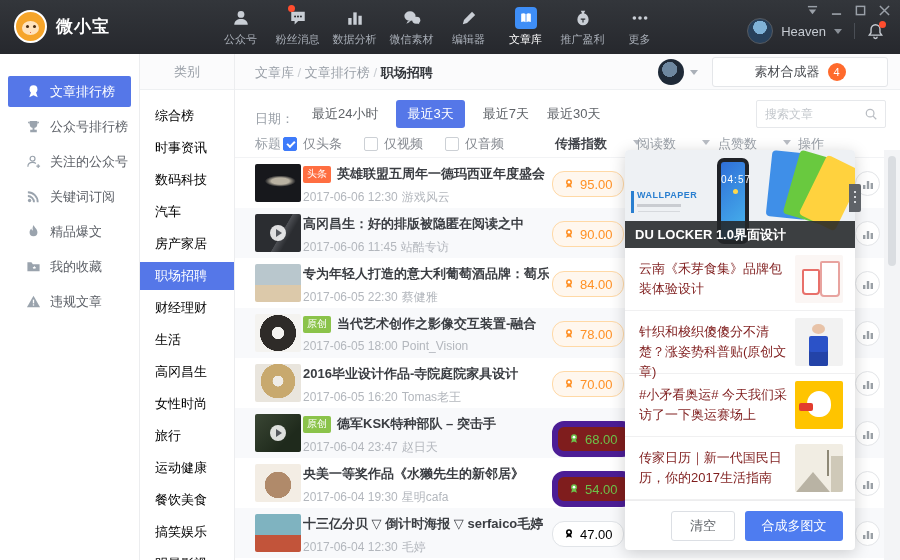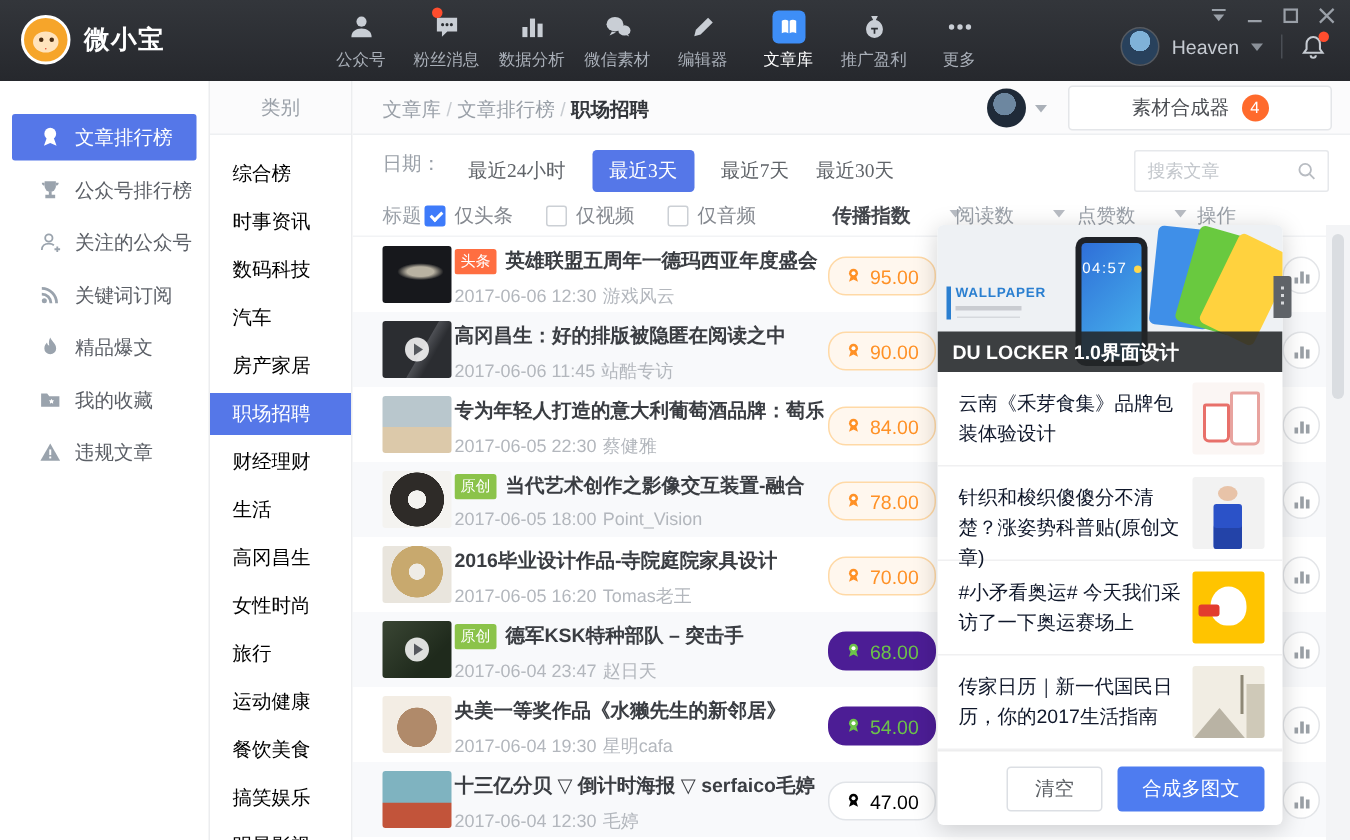--- a/index.html
+++ b/index.html
@@ -65,21 +65,21 @@
   .breadcrumb .bc::after { content:" / "; color:#c8ccd1; cursor:default; }
   .breadcrumb .bc.last { color:#33363b; font-weight:bold; }
   .breadcrumb .bc.last::after { content:""; }
   .strip-right { position:absolute; right:12px; top:3px; display:flex; align-items:center; gap:6px; }
   .avatar-xs { width:26px; height:26px; border-radius:50%; background:radial-gradient(circle at 45% 40%, #6d87a0 0 35%, #1f2a38 36%); }
   .caret-dk { display:inline-block; width:0; height:0; border:4px solid transparent; border-top:5px solid #aab0b8; margin-top:4px; }
   .composer-btn { position:relative; margin-left:8px; width:176px; height:30px; background:#fff; border:1px solid #e4e6e9; border-radius:3px;
                   display:flex; align-items:center; justify-content:center; gap:8px; color:#4a4d52; cursor:pointer; font-size:13px; }
   .composer-badge { width:18px; height:18px; border-radius:50%; background:#ff6a2c; color:#fff; font-size:11px; line-height:18px; text-align:center; }
 
-  .filterbar { position:absolute; left:20px; top:46px; height:28px; display:flex; align-items:flex-start; gap:18px;font-family:Liberation Serif, serif; }
+  .filterbar { position:absolute; left:20px; top:46px; height:28px; display:flex; align-items:flex-end; gap:18px; }
   .filter-label { color:#9aa0a8; }
   .filter-opt { color:#5f6368; cursor:pointer; }
   .filter-opt.active { background:#5577e8; color:#fff; padding:5px 11px; border-radius:3px; }
 
   .searchbox { position:absolute; right:14px; top:46px; width:130px; height:28px; border:1px solid #e6e8eb; border-radius:2px; background:#fff; }
   .searchbox input { position:absolute; left:8px; top:1px; width:96px; height:24px; border:none; outline:none; font-size:12px; color:#555;
                      font-family:"Liberation Sans","DejaVu Sans",sans-serif; }
   .searchbox input::placeholder { color:#c3c7cc; }
   .search-ico { position:absolute; right:7px; top:6px; color:#b8bcc2; }
   .search-ico svg { width:14px; height:14px; }
@@ -111,21 +111,21 @@
   .abadge { display:inline-block; font-size:10px; color:#fff; padding:1px 4px 2px; border-radius:2px; margin-right:6px; vertical-align:1px; }
   .abadge.orange { background:#ff6e41; }
   .abadge.green { background:#8bc34a; }
   .atitle { font-weight:bold; color:#3a3d42; cursor:pointer; font-size:13px; }
   .meta { margin-top:6px; font-size:12px; color:#b3b7bd; }
   .meta .src { margin-left:4px; }
   .pill { position:absolute; left:317px; top:13px; height:24px; min-width:62px; border-radius:12px; display:flex;
           align-items:center; gap:5px; padding:12px 10px; font-size:13px; }
   .pill svg { width:12px; height:12px; }
   .pill.orange { background:#fff7ee; border:1px solid #ffd9a6; color:#ff9126; }
-  .pill.green  { background:#4c1d95; border:1px solid #4c1d95; color:#6cc24a; }
+  .pill.green  { background:#7f1d1d; border:6px solid #4c1d95; color:#6cc24a; }
   .pill.gray   { background:#fff;    border:1px solid #e1e4e8; color:#000000; }
   .actionbtn { position:absolute; left:620px; top:13px; width:25px; height:25px; border-radius:50%;
                border:1px solid #e3e5e8; background:#fff; color:#9aa0a6; cursor:pointer; display:flex; align-items:center; justify-content:center; padding:0; }
   .actionbtn svg { width:12px; height:12px; }
 
   
   .t-spaceship { background:radial-gradient(ellipse 22px 8px at 55% 45%, #b9b2a2 0 40%, #17181c 70%); }
   .t-typography { background:linear-gradient(120deg,#2b2d31 55%, #4d4f54 56%, #2b2d31 70%); }
   .t-beach { background:linear-gradient(180deg,#b9c7cd 0 55%, #dcc9aa 55%); }
   .t-inkcircle { background:radial-gradient(circle at 50% 50%, #f4f3f0 0 20%, #2e2b28 21% 60%, #f4f3f0 61%); }
@@ -139,33 +139,33 @@
   .scrollthumb { position:absolute; left:4px; top:6px; width:8px; height:110px; border-radius:4px; background:#dadde1; cursor:pointer; }
 
   
   .panel { position:absolute; left:625px; top:150px; width:230px; height:400px; background:#fff; border-radius:4px;
            box-shadow:0 3px 16px rgba(0,0,0,.18); z-index:30; }
   .hero { position:relative; height:98px; border-radius:4px 4px 0 0; overflow:hidden; background:#eef1f4; cursor:pointer; }
   .wp-mark { position:absolute; left:12px; top:40px; }
   .wp-bar { position:absolute; left:-6px; top:1px; width:3px; height:22px; background:#2a7fd0; }
   .wp-text { font-size:9px; font-weight:bold; color:#2a7fd0; letter-spacing:.5px; }
   .wp-lines { margin-top:4px; width:44px; height:3px; background:#c9ccd1; box-shadow:0 6px 0 -1px #d6d9dd; }
-  .phone { position:absolute; left:92px; top:8px; width:48px; height:86px; background:#1f2227; border-radius:7px; padding:4px; }
+  .phone { position:absolute; left:92px; top:8px; width:32px; height:86px; background:#1f2227; border-radius:7px; padding:4px; }
   .screen { width:100%; height:100%; border-radius:3px; background:linear-gradient(135deg,#2f6fd8,#49b8ee); position:relative; }
   .ptime { position:absolute; left:0; right:0; top:12px; text-align:center; color:#fff; font-size:10px; letter-spacing:1px; }
   .ptime::after { content:""; display:inline-block; width:5px; height:5px; border-radius:50%; background:#ffd84d; margin-left:4px; }
   .card { position:absolute; width:40px; height:66px; border-radius:4px; }
   .card.blue { right:46px; top:2px; background:#3f8fe8; transform:rotate(6deg); }
   .card.green { right:24px; top:4px; background:#69c93f; transform:rotate(16deg); }
   .card.yellow { right:4px; top:10px; background:#ffd23e; transform:rotate(26deg); }
   .hero-caption { position:absolute; left:0; right:0; bottom:0; height:27px; background:rgba(35,37,40,.88);
                   color:#fff; font-size:13px; font-weight:bold; line-height:27px; padding-left:10px; }
   .panel-items { }
   .p-item { position:relative; height:63px; padding:11px 12px 0 14px; border-bottom:1px solid #f0f0f1; cursor:pointer; }
-  .p-title { width:150px; font-size:13px; color:#0f172a; line-height:1.55; }
+  .p-title { width:150px; font-size:13px; color:#7f1d1d; line-height:1.55; }
   .p-thumb { position:absolute; right:12px; top:7px; width:48px; height:48px; border-radius:2px; overflow:hidden; }
   .pt-cups { background:#fbf6f4; }
   .pt-cups::before { content:""; position:absolute; left:7px; top:14px; width:14px; height:22px; background:#fff; border:2px solid #e8706a; border-radius:2px 2px 4px 4px; }
   .pt-cups::after { content:""; position:absolute; left:25px; top:6px; width:16px; height:32px; background:#fff; border:2px solid #e8a39f; border-radius:2px 2px 4px 4px; }
   .pt-overalls { background:#f2f2f2; }
   .pt-overalls::before { content:""; position:absolute; left:17px; top:6px; width:13px; height:10px; border-radius:50%; background:#e8c3a8; }
   .pt-overalls::after { content:""; position:absolute; left:14px; top:18px; width:19px; height:30px; background:#2b52c8; border-radius:2px; box-shadow:inset 0 -14px 0 #2343a8; }
   .pt-olympic { background:#ffc400; }
   .pt-olympic::before { content:""; position:absolute; left:12px; top:10px; width:24px; height:26px; border-radius:50% 50% 45% 45%; background:#fff; }
   .pt-olympic::after { content:""; position:absolute; left:4px; top:22px; width:14px; height:8px; background:#e23c2e; border-radius:2px; }

